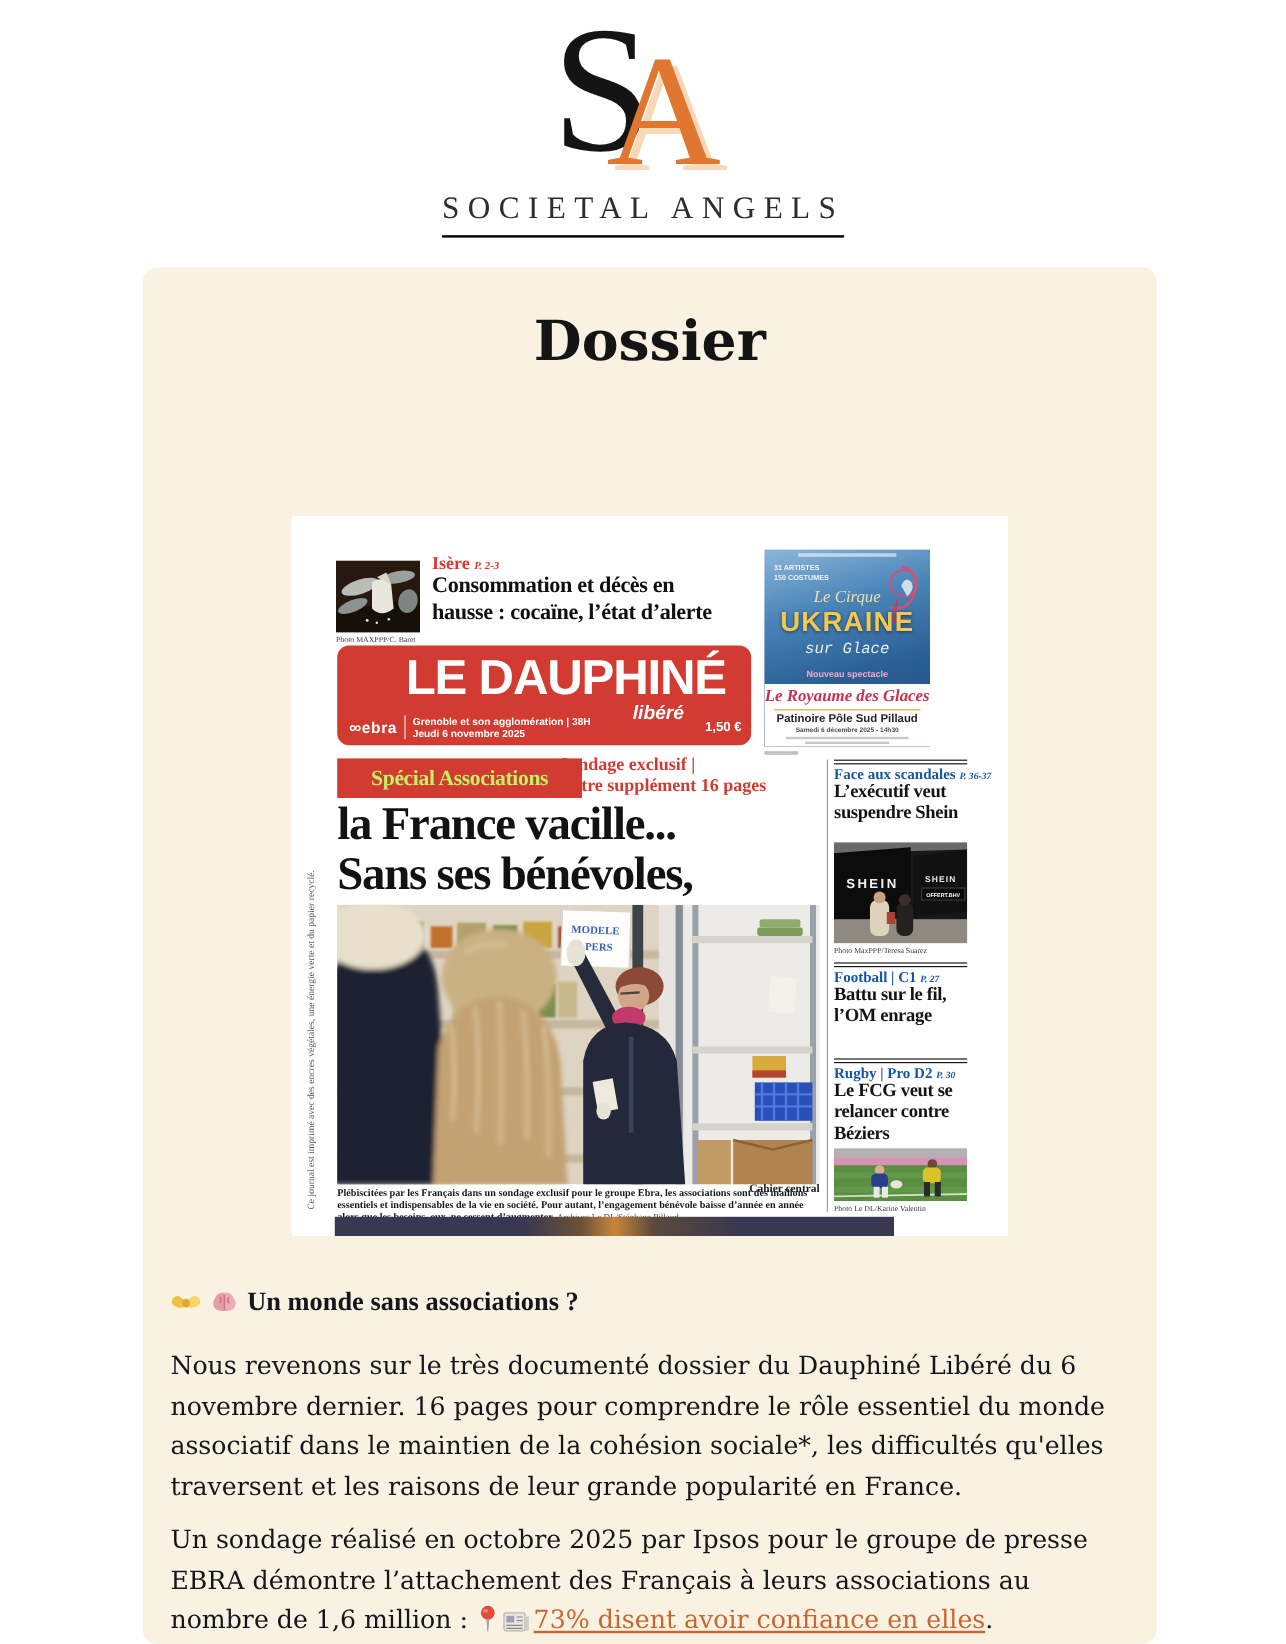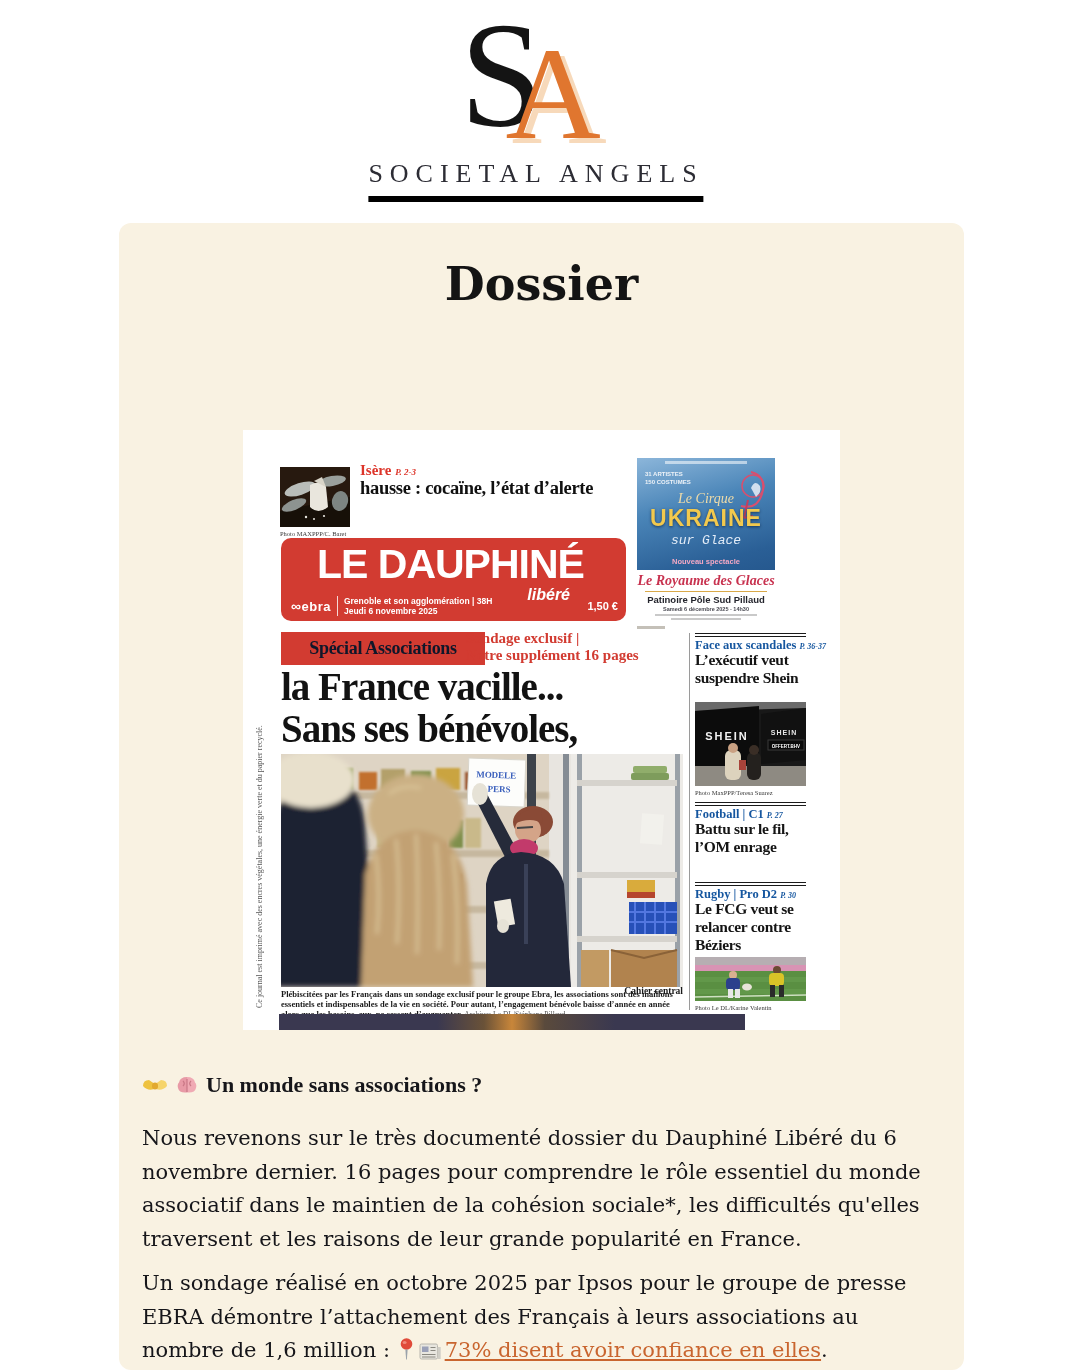--- a/index.html
+++ b/index.html
@@ -8,21 +8,21 @@
 
   
   .brand-area{position:absolute;top:0;left:0;width:100%;height:223px;background:#fff;}
   .logo-mark{position:absolute;top:0px;left:50%;transform:translateX(-54%);
              font-family:"Liberation Serif",serif;line-height:1;white-space:nowrap;}
   .logo-s{font-size:150px;color:#141414;}
   .logo-a{font-size:132px;color:#e0762f;margin-left:-38px;position:relative;top:12px;
           text-shadow:6px 5px 0 rgba(240,185,130,.55);}
   .brand-name{position:absolute;top:159px;left:50%;transform:translateX(-50%);
               font-family:"Liberation Serif",serif;font-size:26px;letter-spacing:7px;
-              color:#2c2c34;border-bottom:6px solid #000000;padding-bottom:7px;white-space:nowrap;}
+              color:#2c2c34;border-bottom:2px solid #000000;padding-bottom:7px;white-space:nowrap;}
 
   
   .cream{position:absolute;left:119px;top:223px;width:845px;height:1147px;background:#f9f2e2;border-radius:12px;}
   .dossier{position:absolute;top:34px;left:0;width:100%;text-align:center;
            font-size:46px;font-weight:bold;color:#141414;}
 
   
   .card{position:absolute;left:124px;top:207px;width:597px;height:600px;background:#ffffff;
         overflow:hidden;font-family:"Liberation Serif",serif;color:#141414;}
   .card *{box-sizing:border-box;}
@@ -32,30 +32,30 @@
 
   .ts-photo{position:absolute;left:37px;top:37px;}
   .ts-credit{position:absolute;left:37px;top:100px;font-size:6.5px;color:#3a3a3a;white-space:nowrap;}
   .ts-kicker{position:absolute;left:117px;top:32px;color:#dd352a;font-weight:bold;font-size:15px;}
   .ts-kicker em{font-size:9px;font-weight:bold;}
   .ts-headline{position:absolute;left:117px;top:47px;width:292px;font-size:18.5px;line-height:23px;
                font-weight:bold;letter-spacing:-0.3px;color:#101010;}
 
   .masthead{position:absolute;left:38px;top:108px;width:345px;height:83px;background:#d23b31;
             border-radius:10px;color:#fff;font-family:"Liberation Sans",sans-serif;}
-  .mh-title{font-size:41px;font-weight:bold;letter-spacing:-1px;margin-top:3px;padding-left:36px;}
+  .mh-title{text-align:center;font-size:41px;font-weight:bold;letter-spacing:-1px;margin-top:3px;padding-left:36px;}
   .mh-sub{position:absolute;right:56px;top:48px;font-style:italic;font-weight:bold;font-size:16px;}
   .mh-bottom{position:absolute;left:10px;right:8px;bottom:5px;display:flex;align-items:center;gap:6px;}
   .ebra{font-weight:bold;font-size:13px;letter-spacing:.5px;}
   .ebra-o{font-size:14px;}
   .mh-divider{width:1px;height:20px;background:#fff;opacity:.8;}
   .edition{font-size:8.5px;font-weight:bold;line-height:10px;}
   .price{margin-left:auto;font-size:11px;font-weight:bold;}
 
-  .badge{position:absolute;left:38px;top:202px;width:204px;height:33px;background:#d23b31;color:#0f172a;
+  .badge{position:absolute;left:38px;top:202px;width:204px;height:33px;background:#d23b31;color:#bef264;
          font-weight:bold;font-size:18px;text-align:center;line-height:33px;letter-spacing:-0.3px;}
   .teaser{position:absolute;left:223px;top:200px;color:#d23b31;font-weight:bold;font-size:15px;line-height:17px;}
 
   .main-hl{position:absolute;left:38px;top:236px;font-size:39px;line-height:42px;font-weight:bold;
            letter-spacing:-1px;color:#121212;}
 
   .main-photo{position:absolute;left:38px;top:324px;}
   .main-cap{position:absolute;left:38px;top:560px;width:404px;font-size:8.5px;line-height:9.8px;
             font-weight:bold;color:#1a1a1a;}
   .main-cap .credit{font-weight:normal;color:#555;font-size:7.5px;}
@@ -135,20 +135,21 @@
         <path d="M34 14 L42 10 L46 20 Z" fill="#d9d5c9"></path>
         <circle cx="26" cy="50" r="1.2" fill="#e8e6df"></circle>
           <circle cx="34" cy="52" r="1" fill="#e8e6df"></circle>
           <circle cx="44" cy="49" r="1.1" fill="#e8e6df"></circle>
       </svg>
       <div class="ts-credit">Photo MAXPPP/C. Baret</div>
       <div class="ts-kicker">
         <span>Isère</span> <em>P. 2-3</em>
       </div>
       <div class="ts-headline">
+        <div>Consommation et décès en</div>
         <div>hausse : cocaïne, l’état d’alerte</div>
       </div>
 
       <div class="masthead">
         <div class="mh-title">LE DAUPHINÉ</div>
         <div class="mh-sub">libéré</div>
         <div class="mh-bottom">
           <span class="ebra"><span class="ebra-o">∞</span><span>ebra</span></span>
           <span class="mh-divider"></span>
           <span class="edition">

